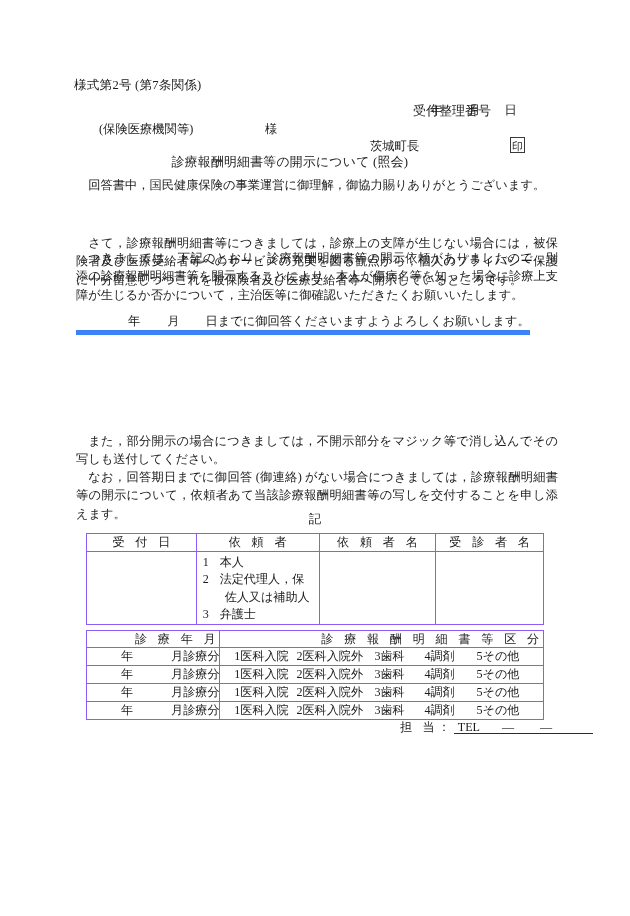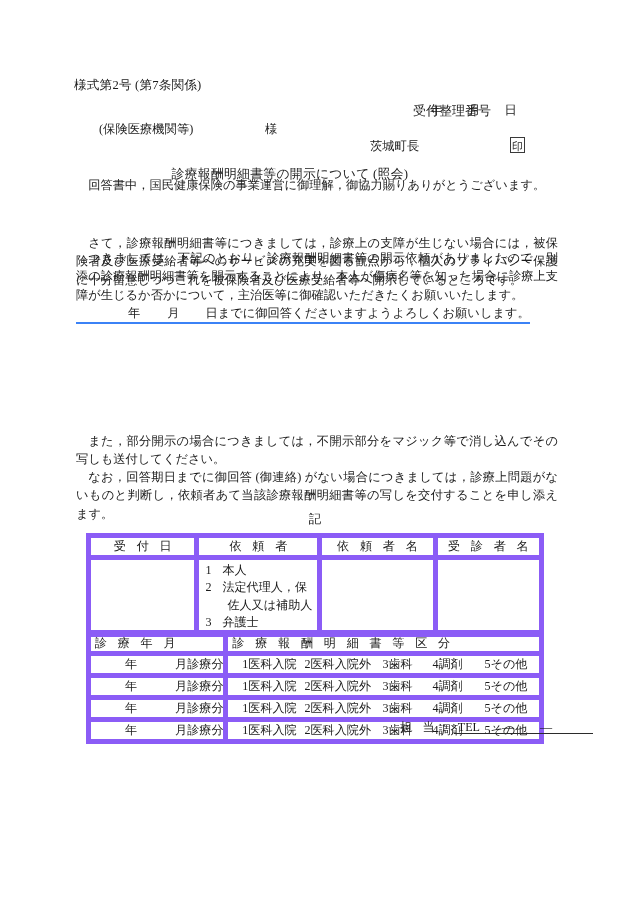--- a/index.html
+++ b/index.html
@@ -81,21 +81,21 @@
     font-size: 11px;
     line-height: 16px;
     text-align: center;
     box-sizing: border-box;
     color: #2a2a2a;
   }
 
   .doc-title {
     position: absolute;
     left: 0;
-    top: 168px;
+    top: 156px;
     width: 580px;
     text-align: center;
     font-size: 12.8px;
     letter-spacing: 0.3px;
   }
 
   
   .body-block {
     position: absolute;
     left: 76px;
@@ -114,22 +114,23 @@
   .b1 { top: 176px; }
   .b2 { top: 194px; margin-top: 40px; }
   .b3 { top: 249px; }
   .b4 { top: 304px; }
   .b5 { top: 359px; }
   .b6 { top: 432px; font-family: Liberation Serif, serif; }
   .b7 { top: 468px; }
 
   .blank-date {
     display: inline-block;
-    border-bottom: 2px solid #3b82f6;
-    white-space: nowrap;
+    border-bottom: 5px solid #3b82f6;
+    white-space: nowrap;
+    margin-top: 8px;
   }
   .blank-date .sp-l { display: inline-block; width: 52px; }
   .blank-date .sp-m { display: inline-block; width: 27px; }
   .blank-date .sp-r { display: inline-block; width: 26px; }
 
   
   .ki {
     position: absolute;
     left: 0;
     top: 513px;
@@ -138,21 +139,21 @@
     font-size: 12.4px;
   }
 
   
   table {
     border-collapse: collapse;
     position: absolute;
     font-size: 12.1px;
   }
   table td, table th {
-    border: 5px solid #8b5cf6;
+    border: 1px solid #8b5cf6;
     padding: 0;
     font-weight: normal;
     vertical-align: top;
   }
 
   #requester-table {
     left: 86px;
     top: 533px;
     width: 458px;
   }
@@ -173,21 +174,21 @@
   .opt-num { display: inline-block; width: 17px; }
   .opt-cont { padding-left: 22px; }
 
   #billing-table {
     left: 86px;
     top: 630px;
     width: 458px;
   }
   #billing-table th {
     height: 16px;
-    text-align: left;
+    text-align: right;
     vertical-align: middle;
   }
   #billing-table td {
     height: 17px;
     vertical-align: middle;
   }
   .ym-cell { text-align: left; padding-left: 34px; white-space: nowrap; }
   .ym-cell .g1 { display: inline-block; width: 38px; }
   .kbn-cell { padding-left: 6px; white-space: nowrap; }
   .kbn-cell span { display: inline-block; }
@@ -251,21 +252,21 @@
   <div class="body-block b4">
     <p class="noindent"><span class="blank-date"><span class="sp-l"></span><span>年</span><span class="sp-m"></span><span>月</span><span class="sp-r"></span><span>日までに御回答くださいますようよろしくお願いします。</span></span></p>
   </div>
 
 
   <div class="body-block b6">
     <p>また，部分開示の場合につきましては，不開示部分をマジック等で消し込んでその写しも送付してください。</p>
   </div>
 
   <div class="body-block b7">
-    <p>なお，回答期日までに御回答 (御連絡) がない場合につきましては，診療上問題がないものと判断し，依頼者あて当該診療報酬明細書等の写しを交付することを申し添えます。</p>
+    <p>なお，回答期日までに御回答 (御連絡) がない場合につきましては，診療報酬明細書等の開示について，依頼者あて当該診療報酬明細書等の写しを交付することを申し添えます。</p>
   </div>
 
   <div class="ki">記</div>
 
   <table id="requester-table">
     <colgroup>
       <col style="width:110px">
       <col style="width:123px">
       <col style="width:117px">
       <col style="width:108px">

